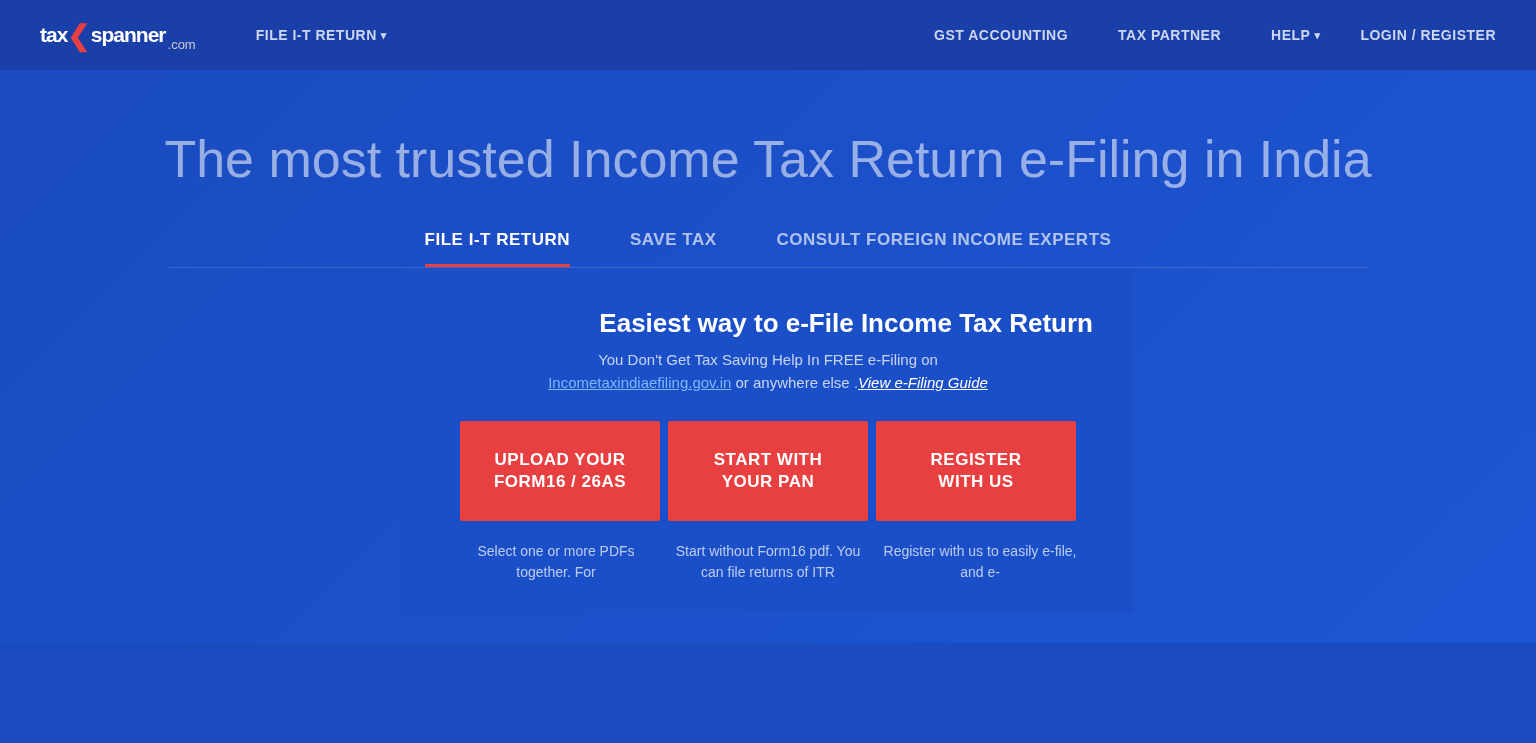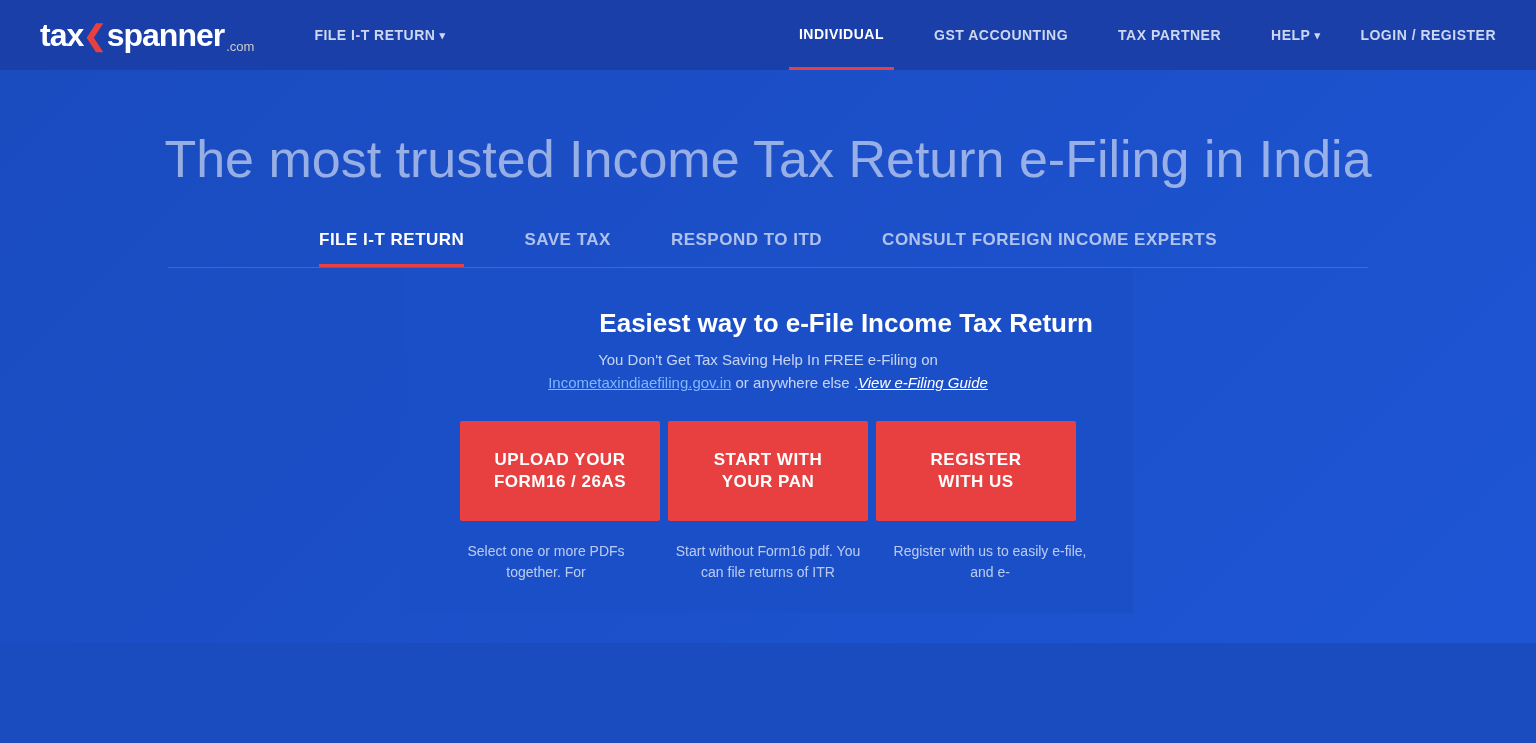--- a/index.html
+++ b/index.html
@@ -13,21 +13,21 @@
       padding: 0 40px;
       height: 70px;
       gap: 30px;
     }
     .logo {
       display: flex;
       align-items: center;
       margin-right: 20px;
     }
     .logo-text {
-      font-size: 32px;
+      font-size: 21px;
       font-weight: bold;
       color: #fff;
       letter-spacing: -1px;
     }
     .logo-bracket {
       color: #e84040;
       font-size: 28px;
       font-weight: bold;
     }
     .logo-dot {
@@ -165,21 +165,21 @@
       border: none;
       border-radius: 2px;
       line-height: 1.3;
       letter-spacing: 0.5px;
     }
 
     
     .action-descriptions {
       display: flex;
       justify-content: center;
-      gap: 22px;
+      gap: 12px;
     }
     .action-desc {
       width: 200px;
       font-size: 14px;
       color: rgba(255,255,255,0.7);
       text-align: center;
       line-height: 1.5;
     }
   </style>
 </head>
@@ -193,23 +193,20 @@
     <span class="logo-dot">.com</span>
   </div>
 
   <div class="nav-item">
     <span>FILE I-T RETURN</span>
     <span class="chevron">▾</span>
   </div>
 
   <div class="nav-spacer"></div>
 
-  <div class="nav-item active">
-    <span>INDIVIDUAL</span>
-  </div>
   <div class="nav-item">
     <span>GST ACCOUNTING</span>
   </div>
   <div class="nav-item">
     <span>TAX PARTNER</span>
   </div>
   <div class="nav-item">
     <span>HELP</span>
     <span class="chevron">▾</span>
   </div>
@@ -218,23 +215,20 @@
 
 <div class="hero">
   <h1 class="hero-title">The most trusted Income Tax Return e-Filing in India</h1>
 
   <div class="tabs">
     <div class="tab active">
       <span>FILE I-T RETURN</span>
     </div>
     <div class="tab">
       <span>SAVE TAX</span>
-    </div>
-    <div class="tab">
-      <span>RESPOND TO ITD</span>
     </div>
     <div class="tab">
       <span>CONSULT FOREIGN INCOME EXPERTS</span>
     </div>
   </div>
 
   <div class="content-area">
     <div class="content-title">Easiest way to e-File Income Tax Return</div>
     <div class="content-subtitle">You Don't Get Tax Saving Help In FREE e-Filing on</div>
     <div class="content-link">

